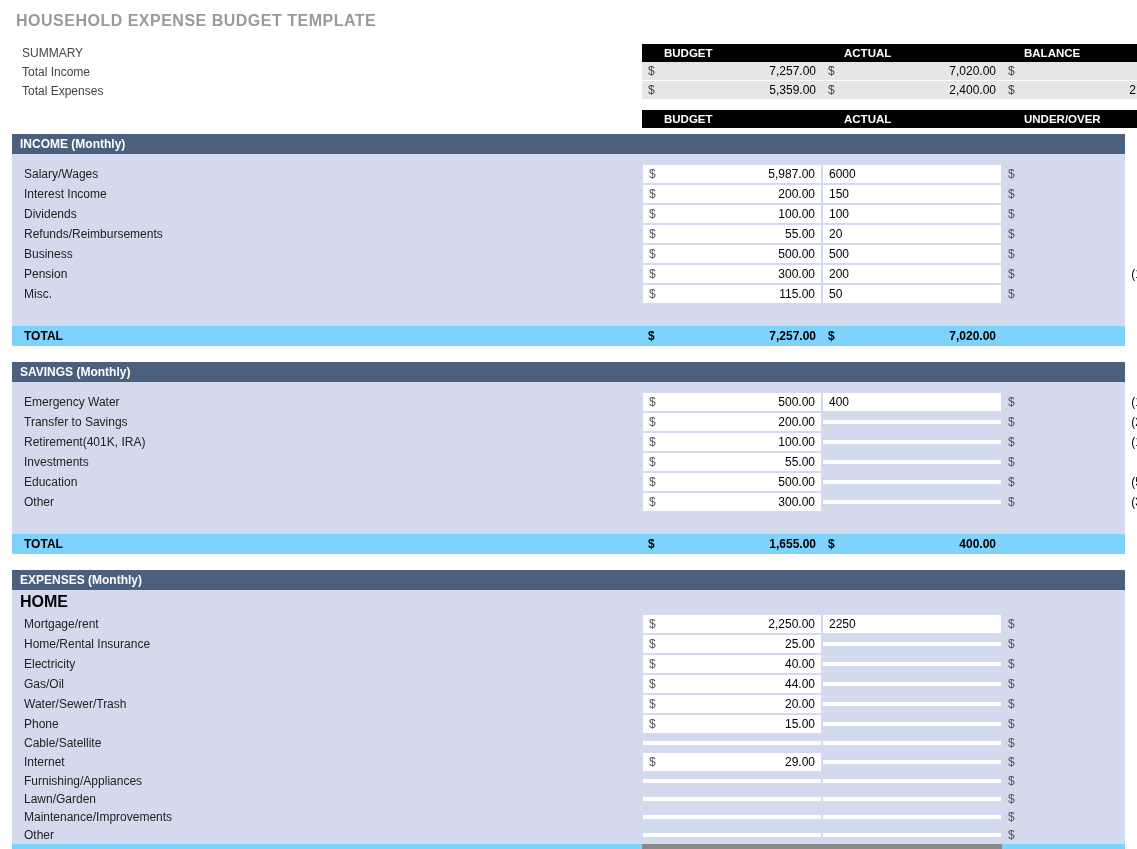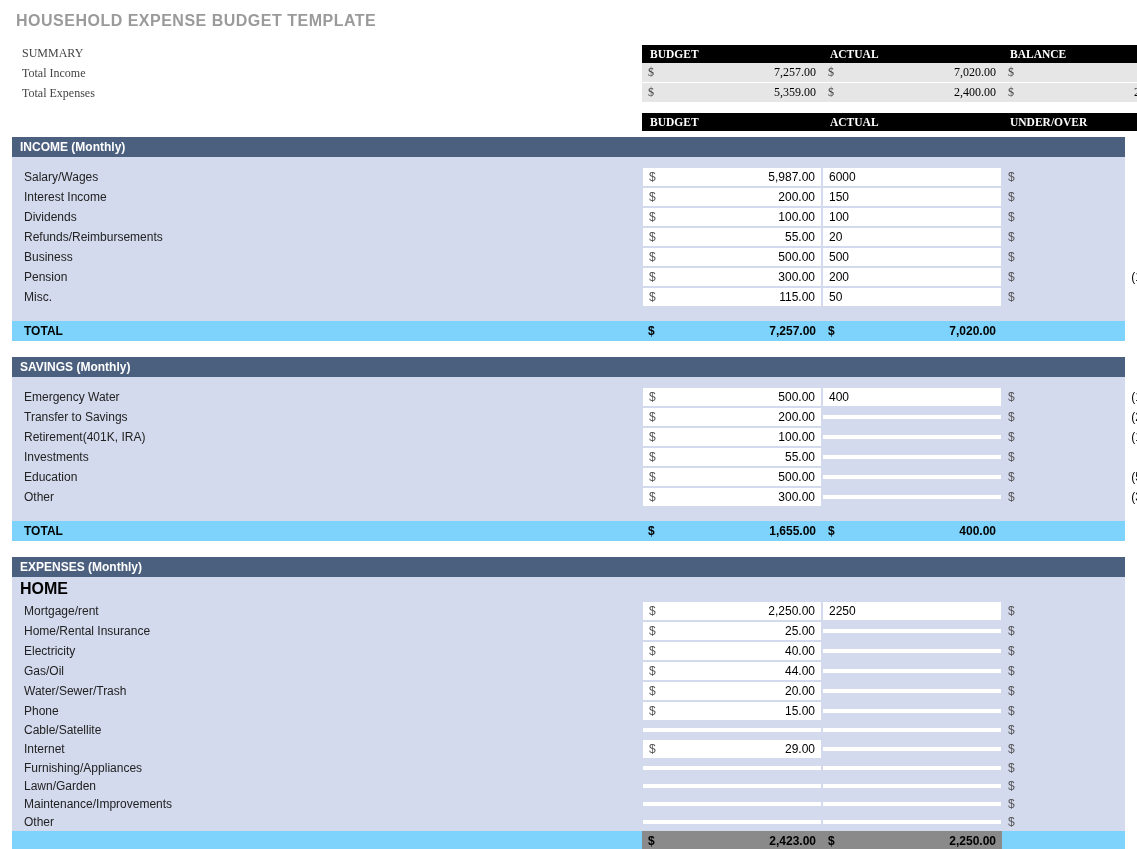--- a/index.html
+++ b/index.html
@@ -1,37 +1,37 @@
 <!DOCTYPE html>
 <html><head>
 <meta charset="utf-8">
 <style>
   * { box-sizing: border-box; margin: 0; padding: 0; }
   body { font-family: Arial, Helvetica, sans-serif; font-size: 12px; background: #fff; width: 1137px; }
   .page { padding: 12px; }
   h1.title { font-family: "Arial Narrow", Arial, sans-serif; font-stretch: condensed; font-size: 16px; letter-spacing: .5px; color: #9a9a9a; font-weight: 700; margin: 0 0 14px 4px; }
 
-  .layout-row { display: grid; grid-template-columns: 630px 180px 180px 180px; column-gap: 0; row-gap: 0; align-items: center; font-family: Liberation Serif, serif; }
+  .layout-row { display: grid; grid-template-columns: 630px 180px 180px 180px; column-gap: 0; row-gap: 0; align-items: center; }
 
   
-  .hdrbar { background:#000; color:#fff; font-weight:700; font-size:11.5px; padding:3px 8px; }
+  .hdrbar { background:#000; color:#fff; font-weight:700; font-size:11.5px; padding:3px 22px; }
 
   .sum-label { padding: 2px 6px 2px 10px; color:#444; }
   .sum-cell { background:#e6e6e6; display:flex; justify-content:space-between; padding: 2px 6px; border-bottom:1px solid #fff; }
   .sum-cell .sign { color:#444; }
   .sum-cell .val { text-align:right; flex:1; }
 
   
   .section-bar { background:#4b5f7e; color:#fff; font-weight:700; font-size:12px; padding:3px 8px; margin-top:6px; }
 
   
   .sub-bar { font-weight:700; font-size:16px; padding:3px 8px; color:#000; }
 
   
-  .body { background:#d4daed; padding-bottom:4px; }
+  .body { background:#d4daed; padding-bottom:12px; }
 
   .row { display:grid; grid-template-columns: 630px 180px 180px 180px; align-items:center; min-height:18px; }
   .row .label { padding:2px 6px 2px 12px; color:#222; }
   .row .cell { background:#fff; display:flex; justify-content:space-between; padding:2px 6px; margin:1px 1px; font-size:12px; }
   .row .cell .sign { color:#555; width:12px; }
   .row .cell .val { flex:1; text-align:right; }
   .row .uocell { display:flex; justify-content:space-between; padding:2px 6px; }
   .row .uocell .sign { color:#555; width:12px; }
   .row .uocell .val { flex:1; text-align:right; }
 

